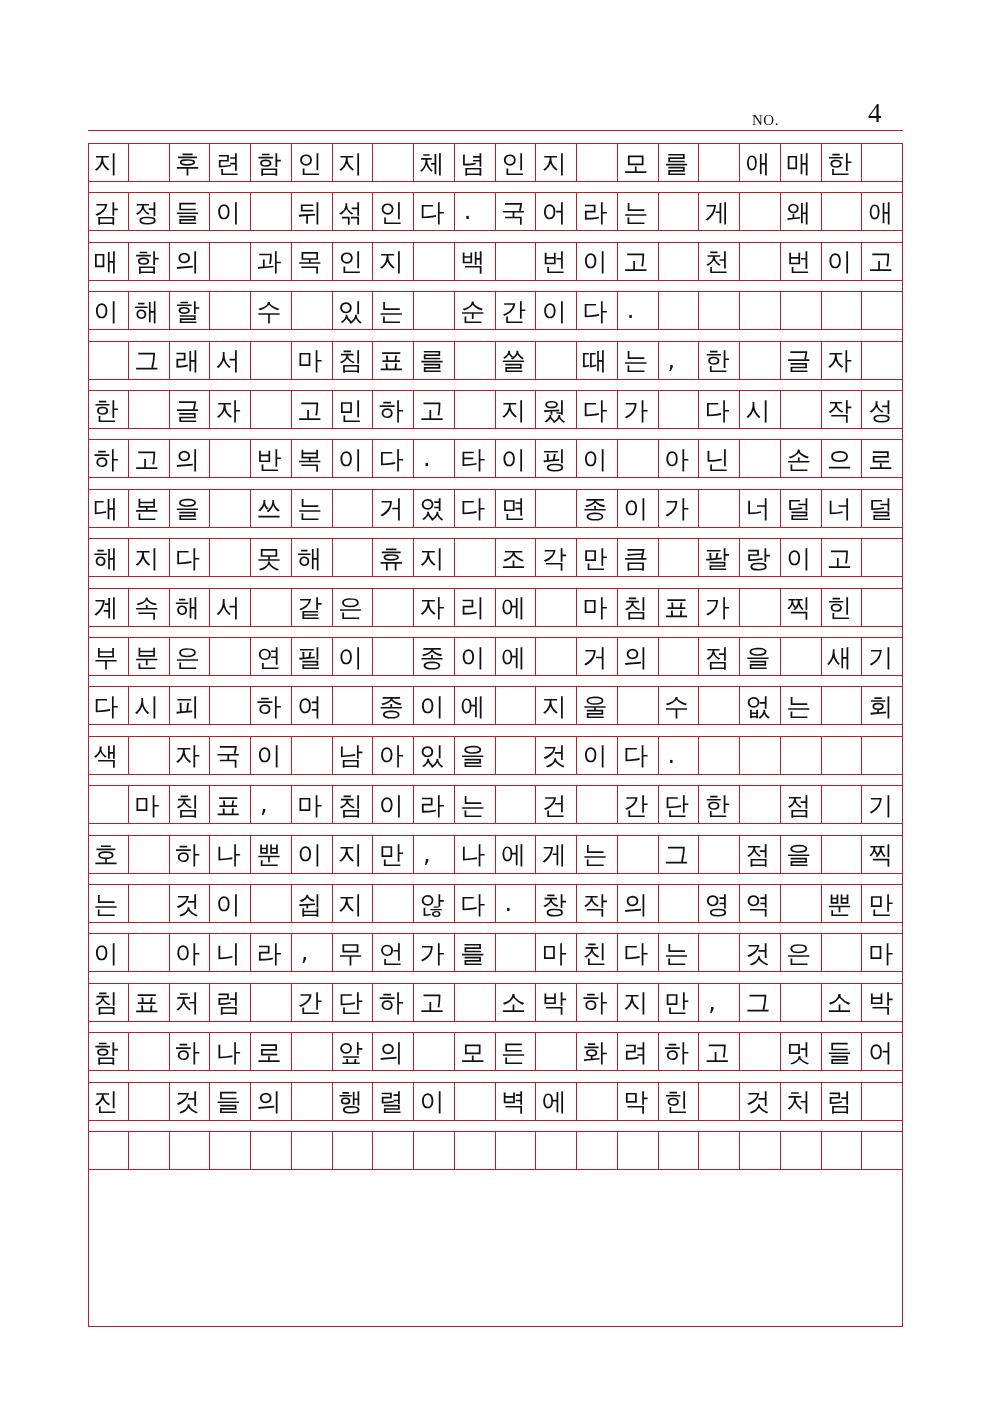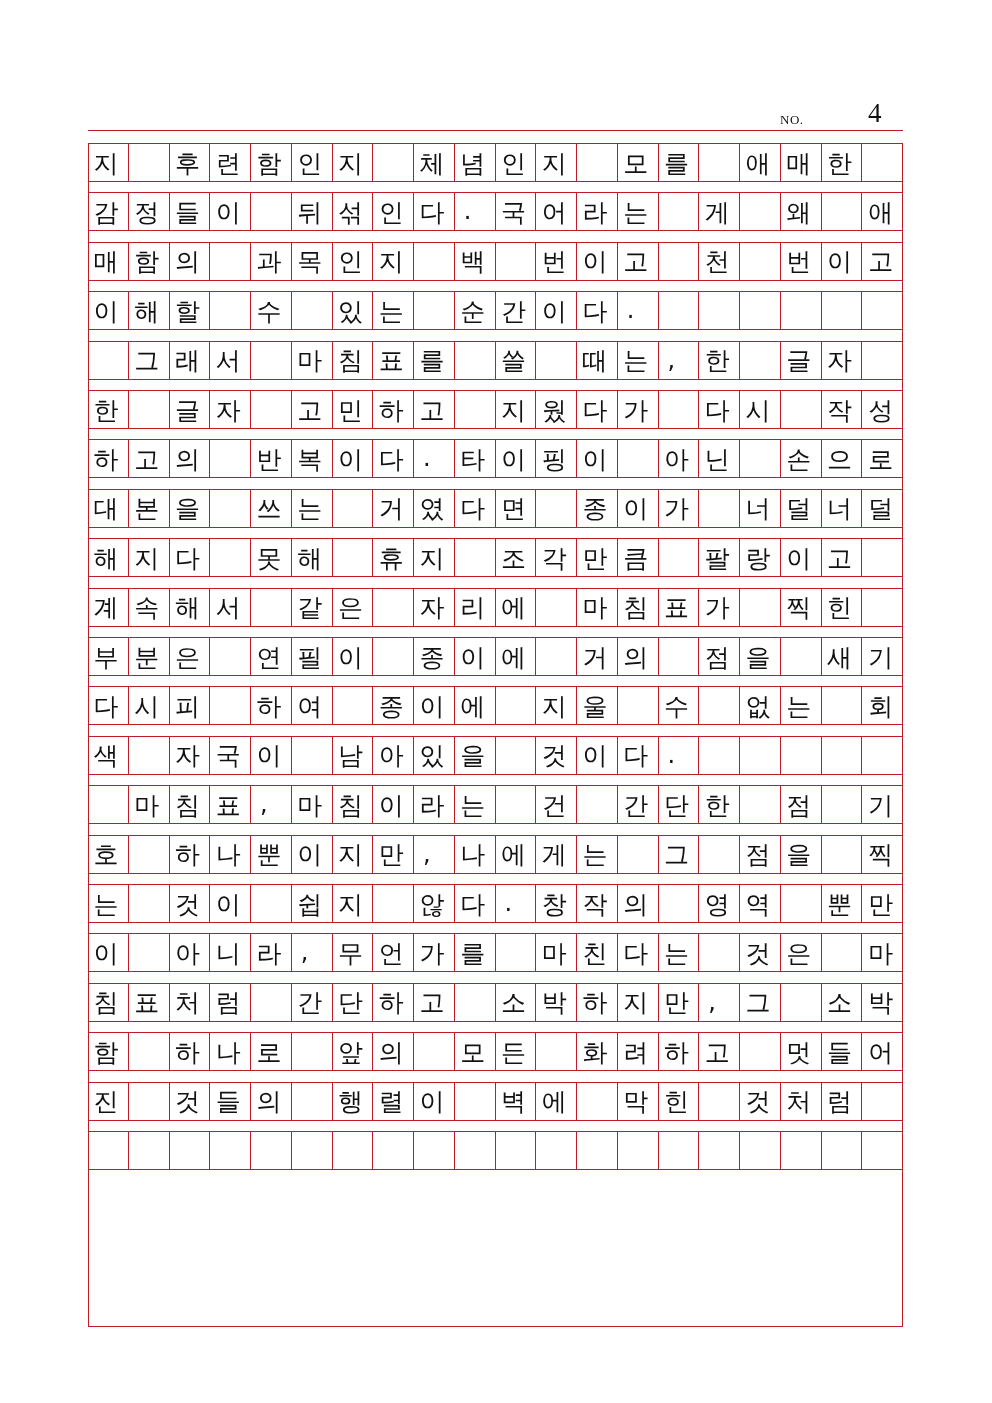--- a/index.html
+++ b/index.html
@@ -1,20 +1,20 @@
 <!DOCTYPE html>
 <html><head>
 <meta charset="utf-8">
 <style>
   html, body { margin: 0; padding: 0; background: #ffffff; }
   body { width: 992px; height: 1403px; position: relative; overflow: hidden;
          font-family: "DejaVu Sans", sans-serif; }
   .page-header { position: absolute; left: 88px; top: 96px; width: 815px; height: 35px; }
-  .no-label { position: absolute; left: 692px; top: 16px; font-family: "Liberation Serif", serif;
-              font-size: 13px; color: #111; letter-spacing: 0.5px; }
+  .no-label { position: absolute; left: 664px; top: 16px; font-family: "Liberation Serif", serif;
+              font-size: 15px; color: #111; letter-spacing: 0.5px; }
   .page-num { position: absolute; left: 780px; top: 2px; font-family: "Liberation Serif", serif;
               font-size: 27px; color: #111; }
   .header-rule { position: absolute; left: 88px; top: 130px; width: 815px; height: 0;
                  border-top: 1.3px solid #c01c28; }
   .sheet { position: absolute; left: 88px; top: 143px; width: 815px; height: 1184px;
            border: 1.3px solid #c01c28; box-sizing: border-box; }
   .grid { position: absolute; left: 0; top: 0; width: 100%; }
   .row { position: absolute; left: -1px; width: 815px; height: 39px; display: flex;
          border-top: 1.3px solid #c01c28; border-bottom: 1.3px solid #c01c28; box-sizing: border-box; }
   .cell { flex: 0 0 auto; width: 40.75px; height: 100%; box-sizing: border-box;

